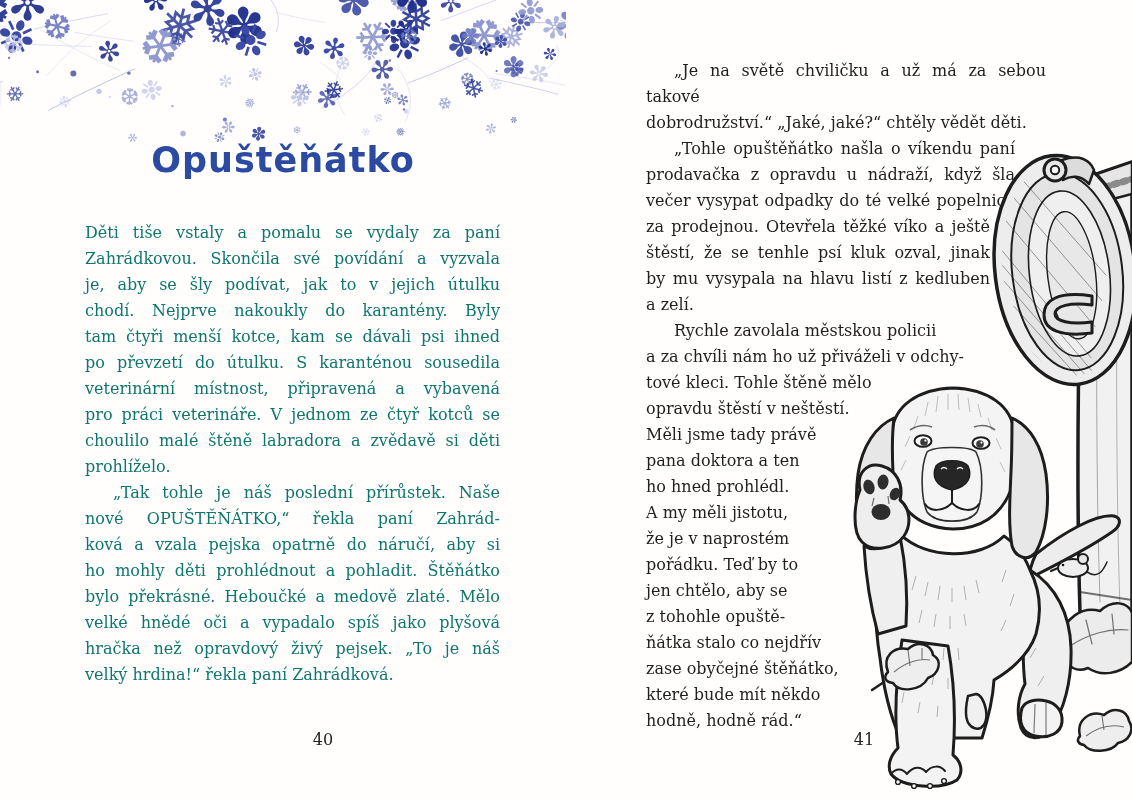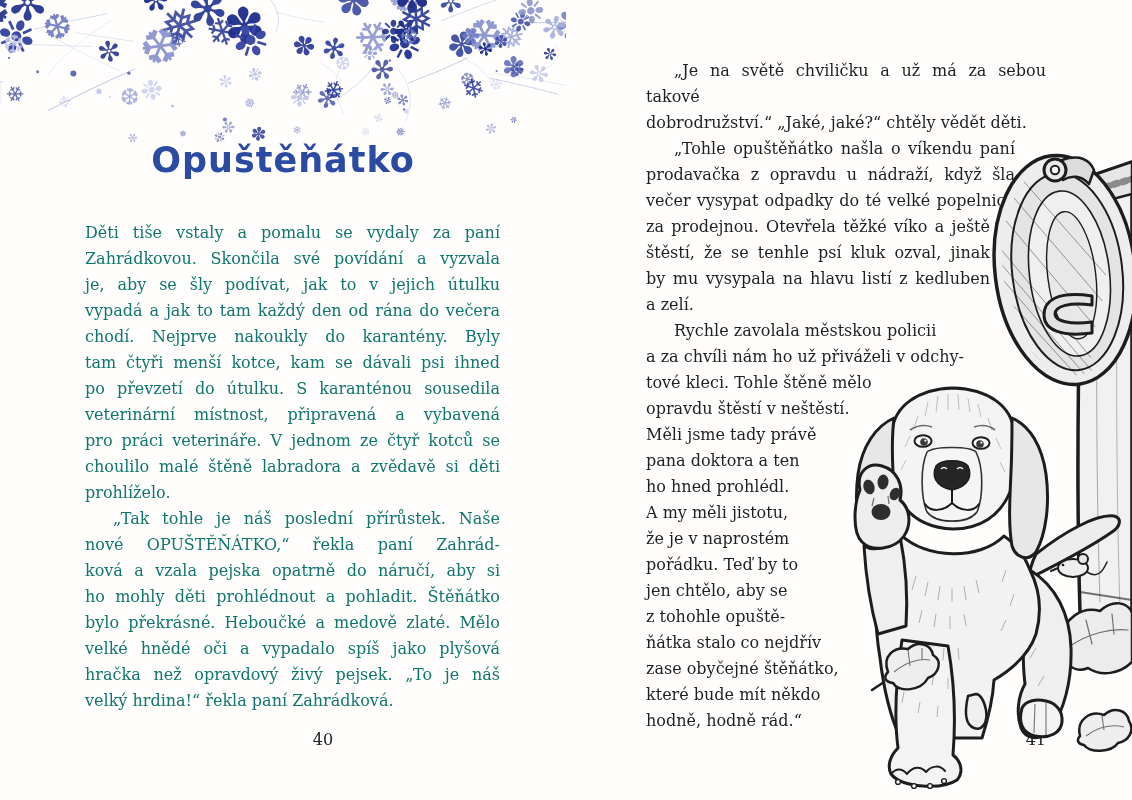--- a/index.html
+++ b/index.html
@@ -25,21 +25,21 @@
   
   .sp{float:right;clear:right;}
   .sp1{width:86px;height:78px;}
   .sp2{width:117px;height:78px;}
   .sp3{width:142px;height:130px;}
   .sp4{width:260px;height:52px;}
   .sp5{width:280px;height:320px;}
 
   .pagenum{position:absolute;top:730px;color:#222;font-size:16px;text-align:center;}
   #pagenum-left{left:0;width:566px;padding-left:40px;}
-  #pagenum-right{left:646px;width:400px;text-align:right;}
+  #pagenum-right{left:664px;width:400px;}
 
   
   #illu{position:absolute;left:830px;top:100px;width:302px;height:700px;}
   .ink{stroke:#1d1d1d;stroke-linecap:round;stroke-linejoin:round;}
 </style>
 </head>
 <body>
 
 <div id="spread">
 
@@ -159,21 +159,20 @@
       <circle cx="128.88693651784536" cy="73.13264083263121" r="1.7" fill="#2a3a97" opacity="0.7"></circle>
       <circle cx="172.4099624745594" cy="106.09600944029913" r="1.4" fill="#8d96cf" opacity="0.7"></circle>
     </svg>
 
   <div>
     <div id="title" style="color: rgb(43, 74, 162);">Opuštěňátko</div>
     <div id="leftcol" class="col" style="color: #0f766e;">
         <div class="line j">Děti tiše vstaly a pomalu se vydaly za paní</div>
         <div class="line j">Zahrádkovou. Skončila své povídání a vyzvala</div>
         <div class="line j">je, aby se šly podívat, jak to v jejich útulku</div>
-        <div class="line j">vypadá a jak to tam každý den od rána do večera</div>
         <div class="line j">chodí. Nejprve nakoukly do karantény. Byly</div>
         <div class="line j">tam čtyři menší kotce, kam se dávali psi ihned</div>
         <div class="line j">po převzetí do útulku. S karanténou sousedila</div>
         <div class="line j">veterinární místnost, připravená a vybavená</div>
         <div class="line j">pro práci veterináře. V jednom ze čtyř kotců se</div>
         <div class="line j">choulilo malé štěně labradora a zvědavě si děti</div>
         <div class="line">prohlíželo.</div>
         <div class="line j ind">„Tak tohle je náš poslední přírůstek. Naše</div>
         <div class="line j">nové OPUŠTĚŇÁTKO,“ řekla paní Zahrád-</div>
         <div class="line j">ková a vzala pejska opatrně do náručí, aby si</div>

